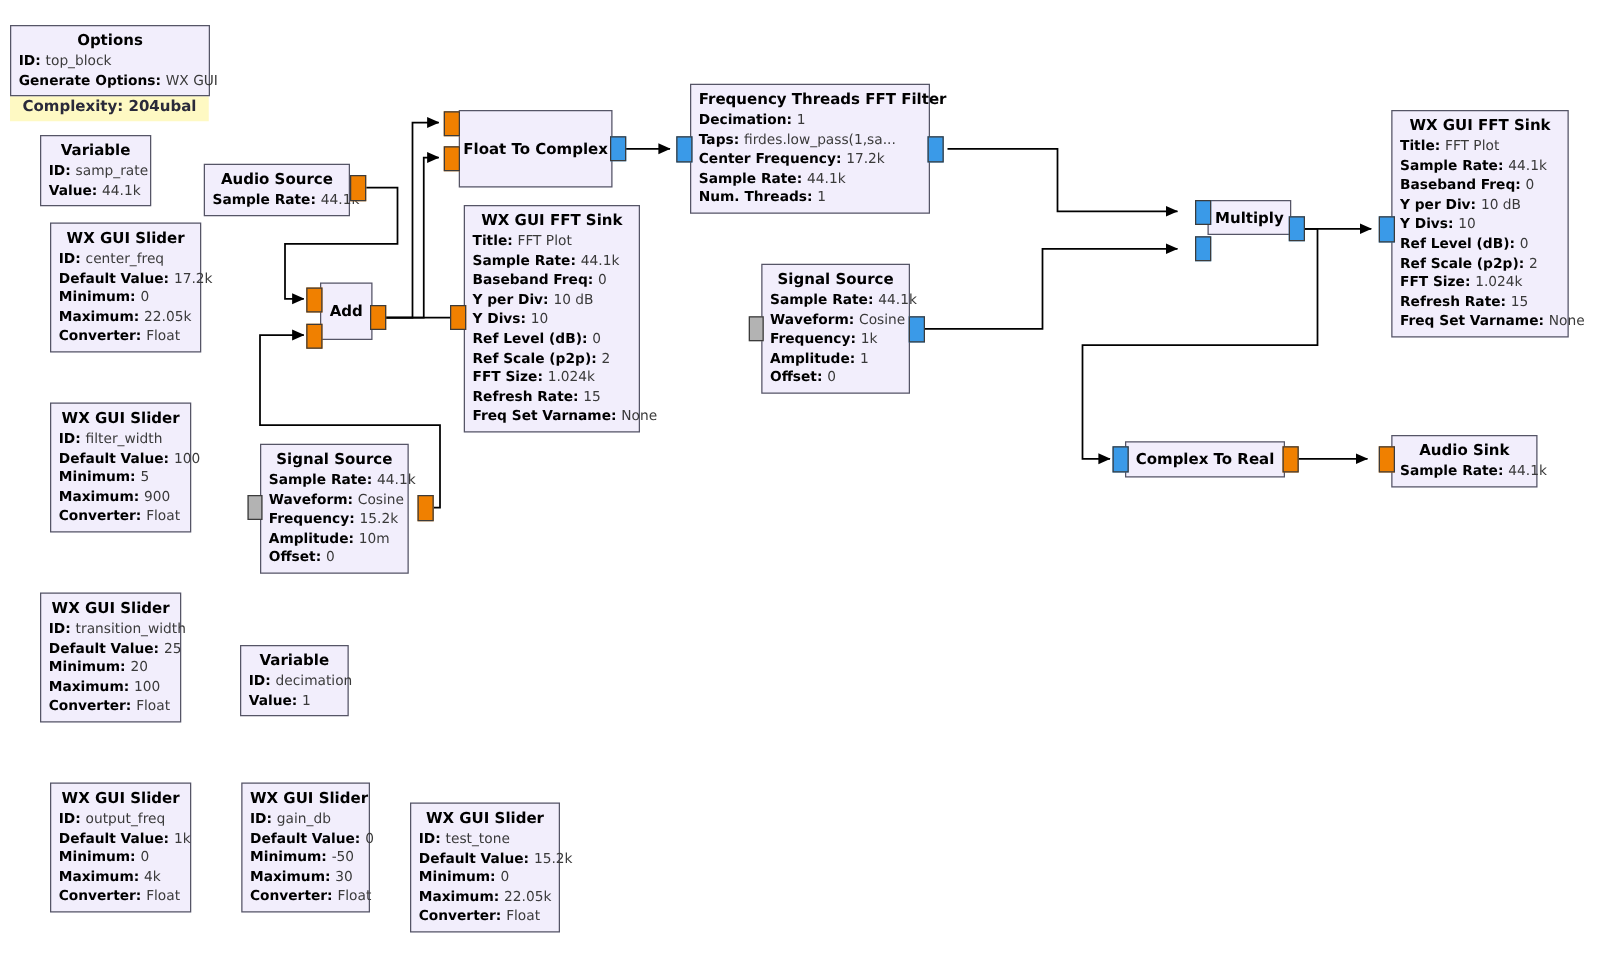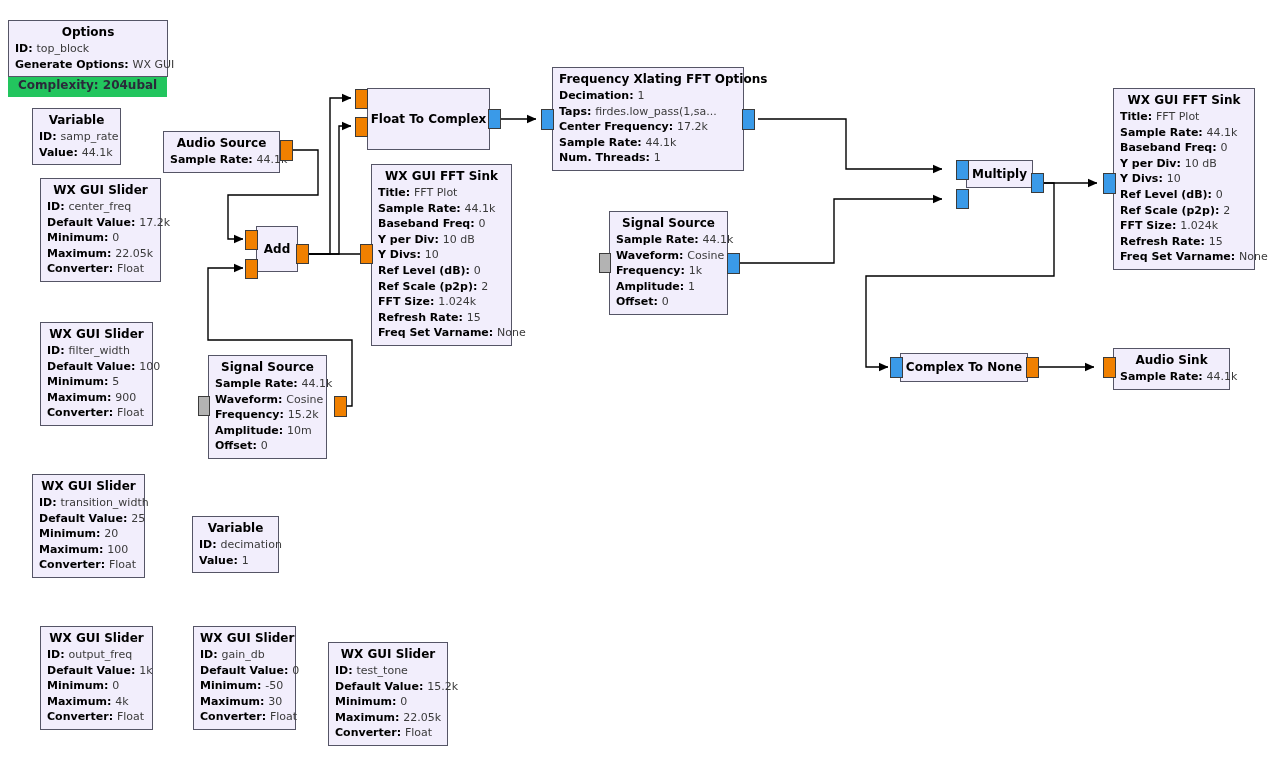--- a/index.html
+++ b/index.html
@@ -51,21 +51,21 @@
     box-sizing:border-box;
     border:1px solid #3b3b3b;
   }
   .port.f{background:#f08000;}   
   .port.c{background:#3a9ae8;}   
   .port.g{background:#b3b3b3;}   
 
   
   #complexity{
     position:absolute;
-    background:#22c55e;
+    background:#fef9c3;
     color:#2a2a3a;
     font-weight:bold;
     font-size:12px;
     padding:5px 10px;
     white-space:nowrap;
   }
 </style>
 </head>
 <body>
 
@@ -269,21 +269,21 @@
       <span class="v">15.2k</span></span>
     <span class="p"><span>Amplitude:</span>
       <span class="v">10m</span></span>
     <span class="p"><span>Offset:</span>
       <span class="v">0</span></span>
   </div>
   <div class="port g" style="left:198px;top:396px;width:12px;height:20px;"></div>
   <div class="port f" style="left:334px;top:396px;width:13px;height:21px;"></div>
 
   <div class="blk" style="left:552px;top:67px;width:192px;">
-    <span class="t">Frequency Xlating FFT Options</span>
+    <span class="t">Frequency Threads FFT Filter</span>
     <span class="p"><span>Decimation:</span>
       <span class="v">1</span></span>
     <span class="p"><span>Taps:</span>
       <span class="v">firdes.low_pass(1,sa...</span></span>
     <span class="p"><span>Center Frequency:</span>
       <span class="v">17.2k</span></span>
     <span class="p"><span>Sample Rate:</span>
       <span class="v">44.1k</span></span>
     <span class="p"><span>Num. Threads:</span>
       <span class="v">1</span></span>
@@ -333,21 +333,21 @@
     <span class="p"><span>FFT Size:</span>
       <span class="v">1.024k</span></span>
     <span class="p"><span>Refresh Rate:</span>
       <span class="v">15</span></span>
     <span class="p"><span>Freq Set Varname:</span>
       <span class="v">None</span></span>
   </div>
   <div class="port c" style="left:1103px;top:173px;width:13px;height:21px;"></div>
 
   <div class="blk mid" style="left:900px;top:353px;width:128px;height:29px;">
-    <span class="t">Complex To None</span>
+    <span class="t">Complex To Real</span>
   </div>
   <div class="port c" style="left:890px;top:357px;width:13px;height:21px;"></div>
   <div class="port f" style="left:1026px;top:357px;width:13px;height:21px;"></div>
 
   <div class="blk" style="left:1113px;top:348px;width:117px;">
     <span class="t">Audio Sink</span>
     <span class="p"><span>Sample Rate:</span>
       <span class="v">44.1k</span></span>
   </div>
   <div class="port f" style="left:1103px;top:357px;width:13px;height:21px;"></div>

